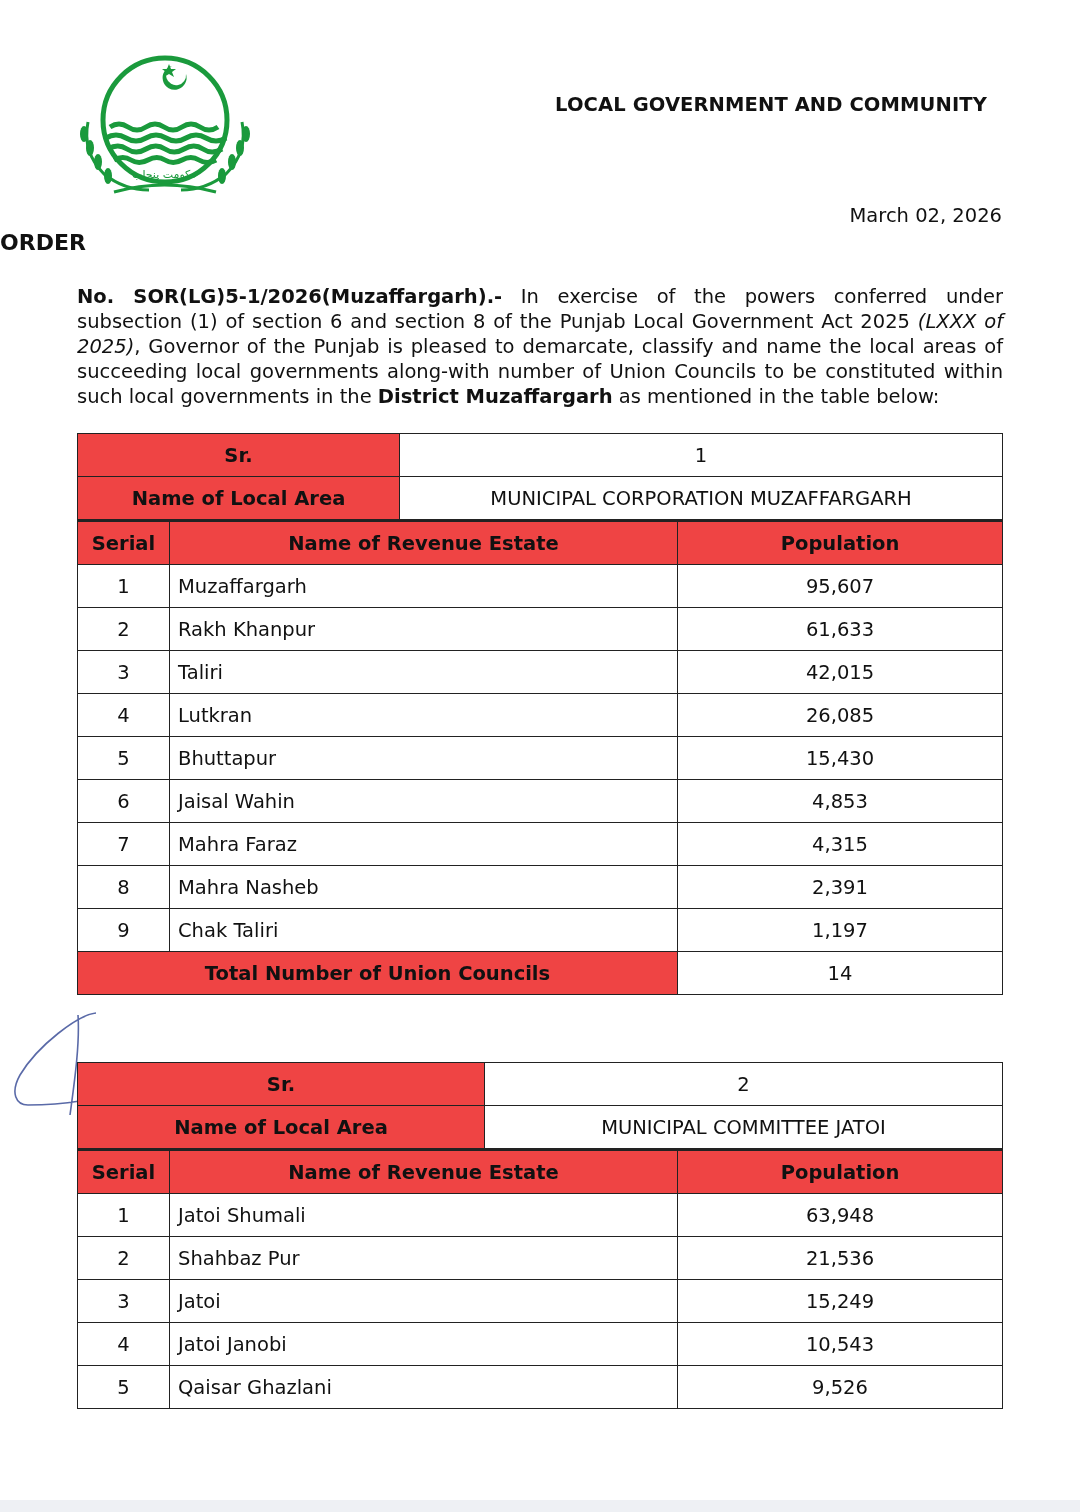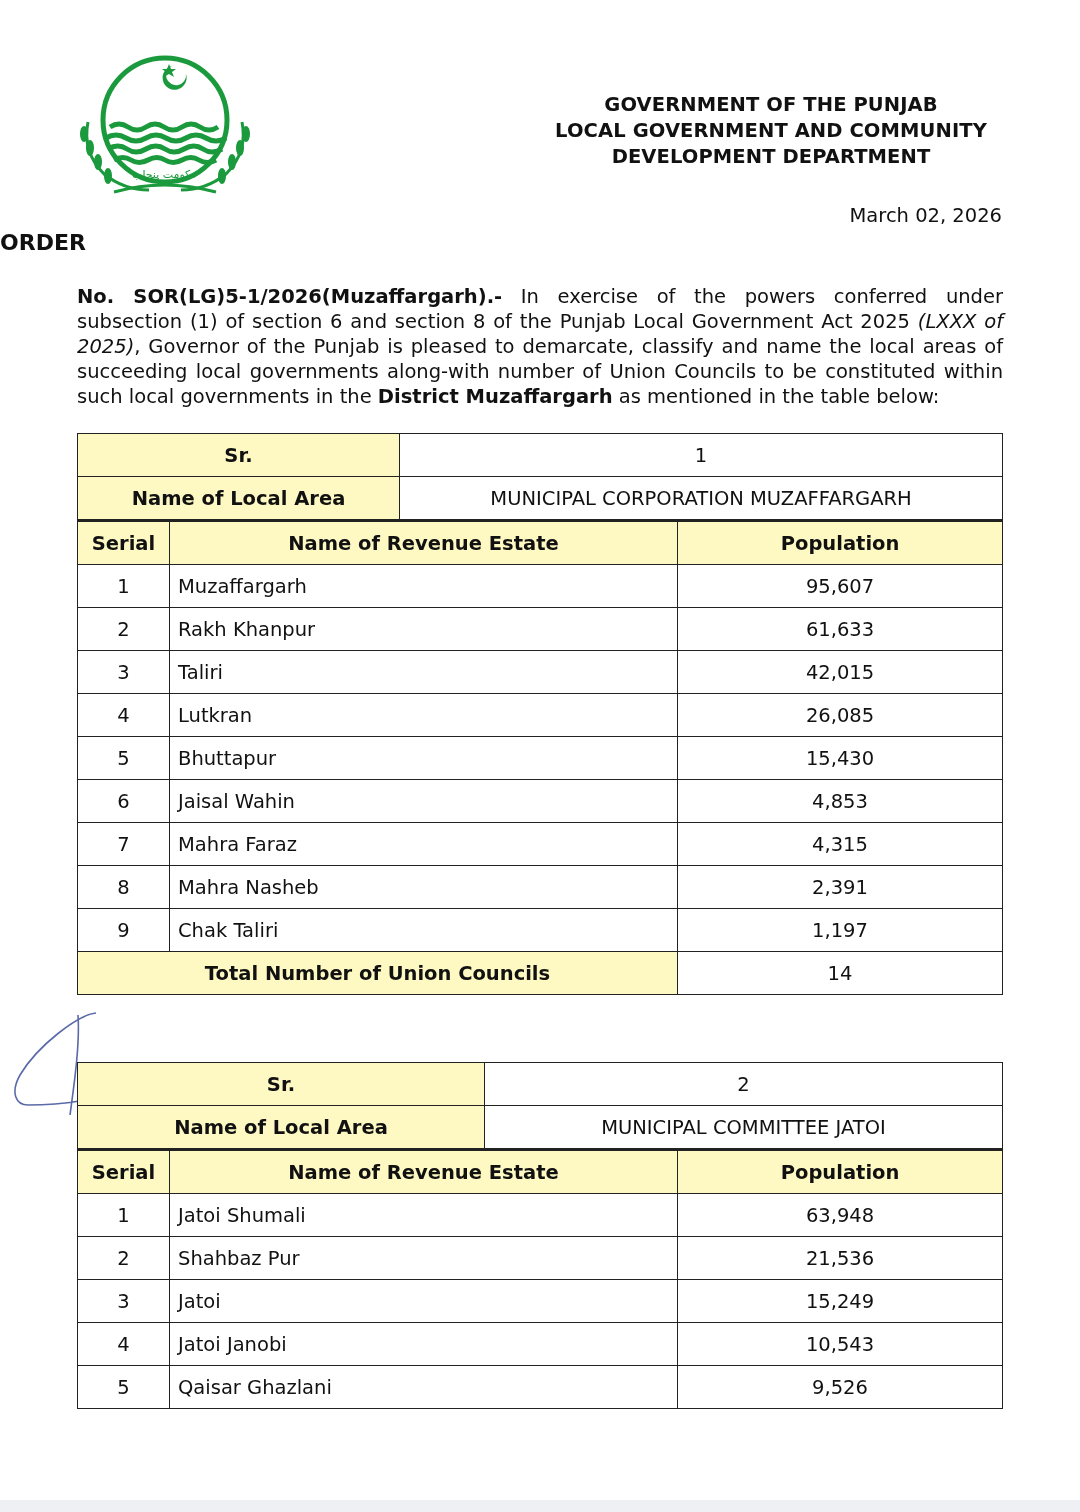--- a/index.html
+++ b/index.html
@@ -10,21 +10,21 @@
   .bottom-bar { position: absolute; left: 0; top: 1500px; width: 1080px; height: 12px; background: #eef0f4; }
   .logo { position: absolute; left: 74px; top: 52px; width: 182px; height: 156px; }
   .header { position: absolute; left: 540px; top: 92px; width: 462px; text-align: center; font-weight: bold; font-size: 19.5px; line-height: 26px; letter-spacing: 0.1px; }
   .date { position: absolute; right: 78px; top: 204px; font-size: 19.5px; }
   .order-title { position: absolute; left: 0; width: 1080px; top: 230px; text-align: left; font-weight: bold; font-size: 22px; }
   .para { position: absolute; left: 77px; top: 284px; width: 926px; font-size: 19.5px; line-height: 25px; text-align: justify; }
   .para b { font-weight: bold; }
   .para i { font-style: italic; }
   table { border-collapse: collapse; position: absolute; left: 77px; width: 925px; font-size: 19.5px; table-layout: fixed; }
   td { border: 1.5px solid #222; height: 42px; padding: 0 8px; text-align: center; }
-  td.g { background: #fef9c3; font-weight: bold; }
+  td.g { background: #ef4444; font-weight: bold; }
   td.l { text-align: left; }
   td.b { font-weight: bold; }
   tr.thick td { border-top: 3px solid #222; }
   .sig { position: absolute; left: 8px; top: 1005px; width: 90px; height: 115px; }
 </style>
 </head>
 <body>
 
 <svg class="logo" viewBox="0 0 182 156">
   <g fill="none" stroke="#1a9a3c">
@@ -46,23 +46,21 @@
       <ellipse cx="34" cy="124" rx="4" ry="8"></ellipse>
     <ellipse cx="172" cy="82" rx="4" ry="8"></ellipse>
       <ellipse cx="166" cy="96" rx="4" ry="8"></ellipse>
       <ellipse cx="158" cy="110" rx="4" ry="8"></ellipse>
       <ellipse cx="148" cy="124" rx="4" ry="8"></ellipse>
   </g>
   <text x="91" y="126" text-anchor="middle" font-size="11" fill="#1a9a3c">حکومت پنجاب</text>
 </svg>
 
 <div class="header">
-  <div>GOVERNMENT OF THE PUNJAB</div>
   <div>LOCAL GOVERNMENT AND COMMUNITY</div>
-  <div>DEVELOPMENT DEPARTMENT</div>
 </div>
 
 <div class="date">March 02, 2026</div>
 <div class="order-title">ORDER</div>
 
 <div class="para"><b>No.  SOR(LG)5-1/2026(Muzaffargarh).-</b><span> In exercise of the powers conferred under subsection (1) of section 6 and section 8 of the Punjab Local Government Act 2025 </span><i>(LXXX of 2025)</i><span>, Governor of the Punjab is pleased to demarcate, classify and name the local areas of succeeding local governments along-with number of Union Councils to be constituted within such local governments in the </span><b>District Muzaffargarh</b><span> as mentioned in the table below:</span></div>
 
 <table style="top:433px">
   <colgroup>
       <col style="width:92px">

